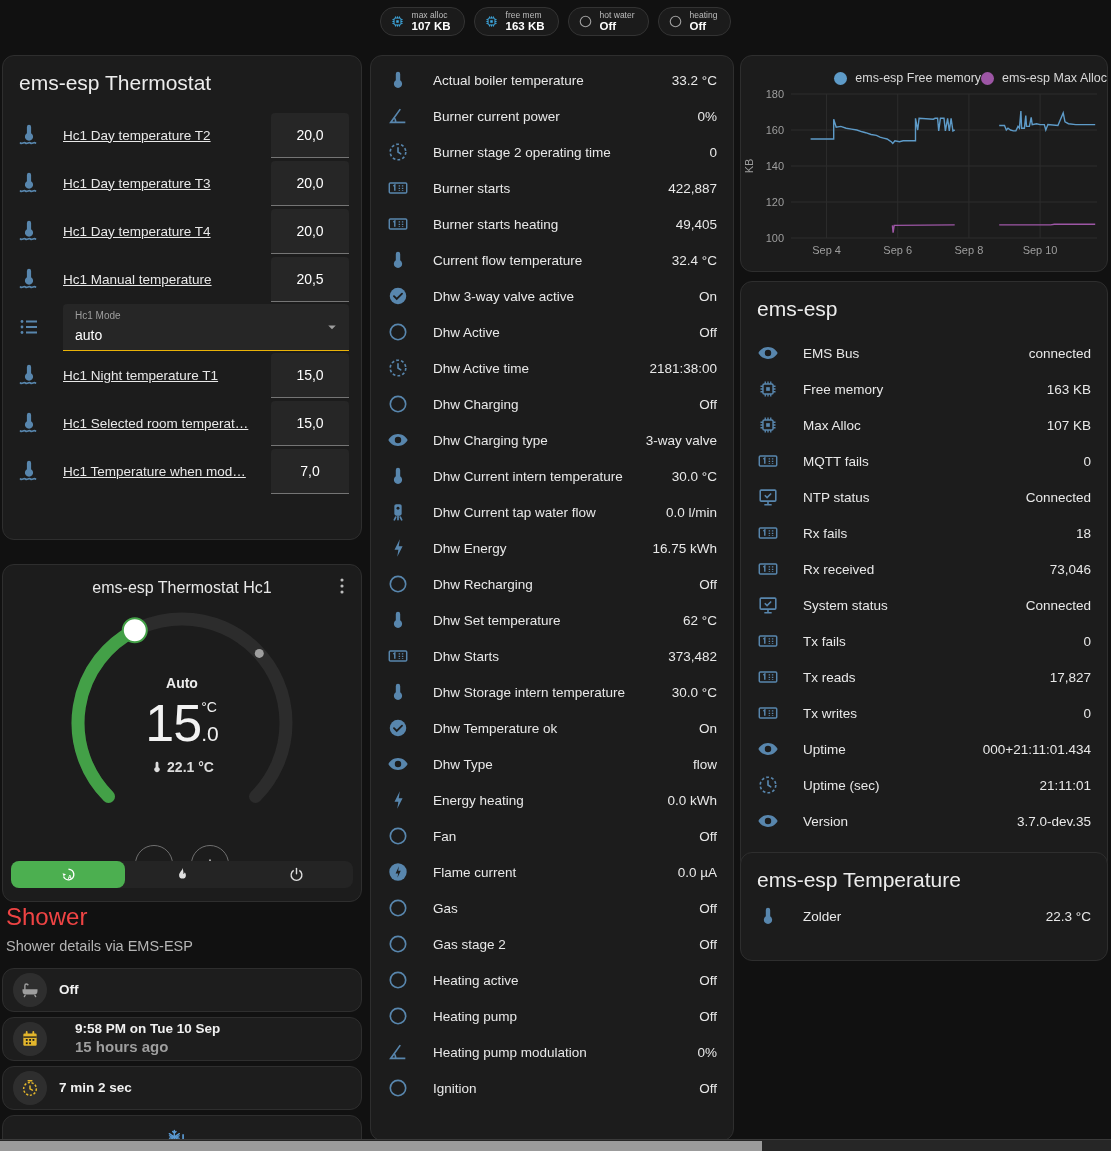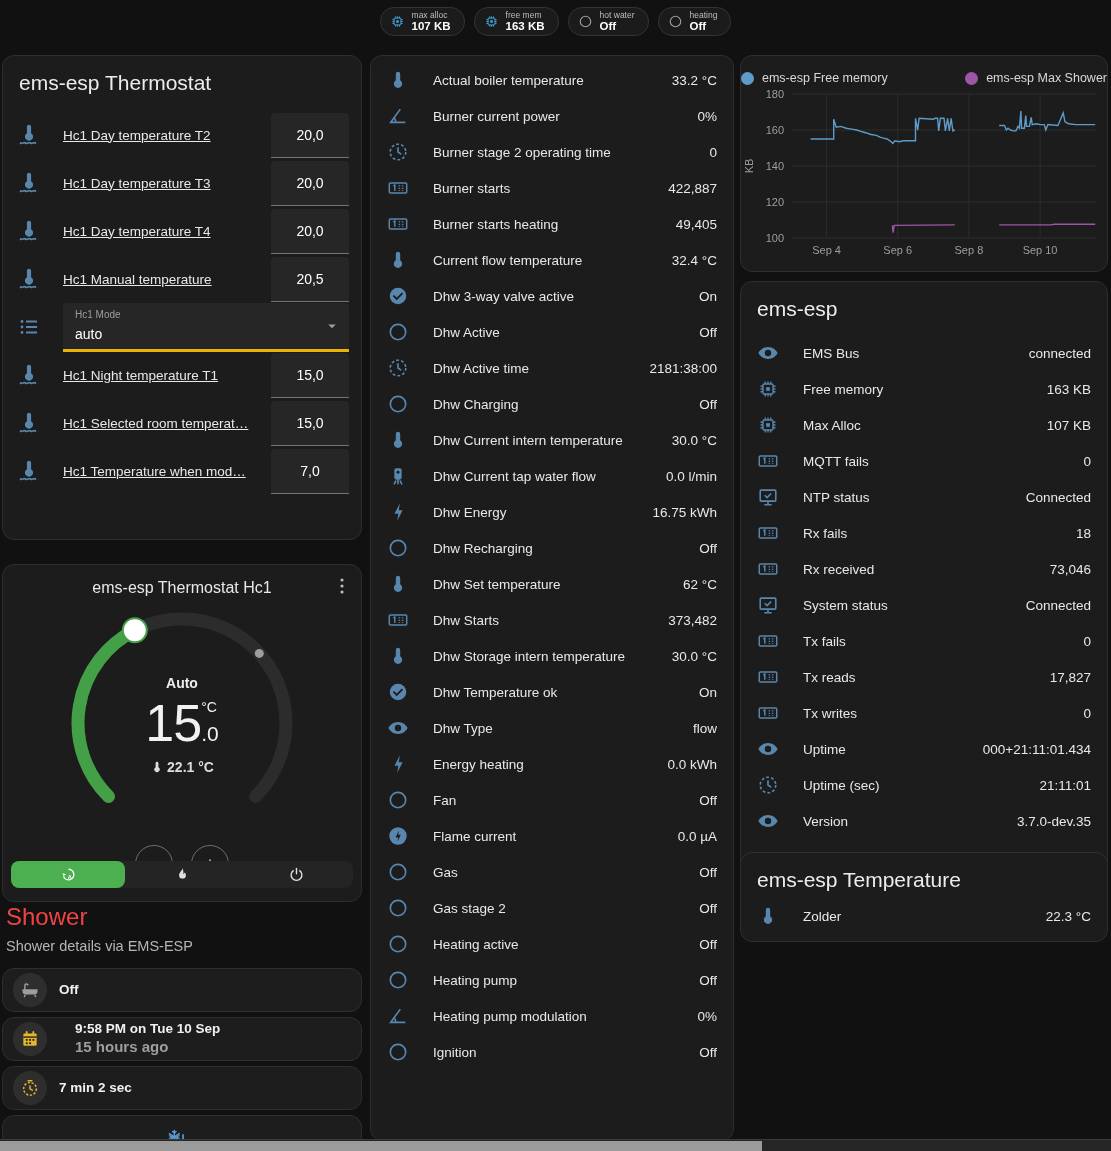--- a/index.html
+++ b/index.html
@@ -22,21 +22,21 @@
   .erow .lbl{margin-left:24px;font-weight:500;color:#e8e8e8;white-space:nowrap;}
   .erow .val{margin-left:auto;font-weight:500;color:#e8e8e8;text-align:right;white-space:nowrap;padding-left:8px;}
   
   .trows{margin-top:10px;}
   .trow{display:flex;align-items:center;height:48px;padding:0 12px 0 14px;}
   .trow .ic{width:24px;height:24px;flex:none;}
   .trow .lbl{margin-left:22px;font-size:13.5px;font-weight:500;color:#e8e8e8;text-decoration:underline;}
   .numbox{margin-left:auto;width:78px;height:44px;background:#262626;border-bottom:1px solid #757575;
           border-radius:4px 4px 0 0;display:flex;align-items:center;justify-content:center;
           font-size:14px;color:#fff;}
-  .selbox{margin-left:22px;flex:1;height:46px;background:#262626;border-bottom:3px solid #eab308;
+  .selbox{margin-left:22px;flex:1;height:46px;background:#262626;border-bottom:1px solid #eab308;
           border-radius:4px 4px 0 0;position:relative;}
   .selbox .slabel{position:absolute;top:6px;left:12px;font-size:10px;color:#9e9e9e;}
   .selbox .svalue{position:absolute;bottom:7px;left:12px;font-size:14px;color:#fff;}
   .selbox .caret{position:absolute;right:8px;top:14px;width:18px;height:18px;color:#9e9e9e;}
   
   .dial-title{display:flex;justify-content:center;align-items:center;font-size:16px;color:#e8e8e8;padding-top:14px;position:relative;}
   .dots-btn{position:absolute;right:8px;top:10px;width:22px;height:22px;color:#bdbdbd;}
   .dial-wrap{position:absolute;left:50%;top:38px;transform:translateX(-50%);width:280px;height:240px;}
   .dial-center{position:absolute;left:0;top:72px;width:100%;text-align:center;}
   .dial-mode{font-size:14px;font-weight:bold;color:#ececec;}
@@ -64,21 +64,21 @@
   .ticon .icw{width:20px;height:20px;}
   .ticon .icw svg{width:100%;height:100%;display:block;}
   .tile:not(.on) .ticon{background:rgba(255,255,255,0.08);}
   .tile .ttext{line-height:1.25;}
   .tile .pri{font-size:13.5px;font-weight:bold;color:#f0f0f0;}
   .tile .sec{font-size:15px;color:#9e9e9e;font-weight:bold;}
   .tile .sec:empty{display:none;}
   .tile.on{justify-content:center;}
   .tile.on .ticon{background:none;}
   
-  .legend{position:absolute;top:15px;left:0;right:0;display:flex;justify-content:space-between;gap:26px;}
+  .legend{position:absolute;top:15px;left:0;right:0;display:flex;justify-content:flex-end;}
   .leg-item{display:flex;align-items:center;gap:8px;font-size:12.5px;color:#d8d8d8;}
   .leg-dot{width:13px;height:13px;border-radius:50%;}
   .grid{stroke:#2d2d2d;stroke-width:1;}
   .tick{fill:#9e9e9e;font-size:11px;font-family:"Liberation Sans",sans-serif;}
   
   .hscroll{position:absolute;left:0;right:0;bottom:0;height:11px;background:#262626;border-top:1px solid #3a3a3a;}
   .hthumb{position:absolute;left:0;top:1px;height:10px;width:762px;background:#9b9b9b;}
   .defs{position:absolute;width:0;height:0;overflow:hidden;}
 </style>
 </head>
@@ -587,20 +587,29 @@
       <div class="erow">
         <span class="ic">
           <svg viewBox="0 0 24 24">
             <use href="#i-circle"></use>
           </svg>
         </span>
         <span class="lbl">Dhw Charging</span>
         <span class="val">Off</span>
       </div>
 
+      <div class="erow">
+        <span class="ic">
+          <svg viewBox="0 0 24 24">
+            <use href="#i-eye"></use>
+          </svg>
+        </span>
+        <span class="lbl">Dhw Charging type</span>
+        <span class="val">3-way valve</span>
+      </div>
 
       <div class="erow">
         <span class="ic">
           <svg viewBox="0 0 24 24">
             <use href="#i-thermometer"></use>
           </svg>
         </span>
         <span class="lbl">Dhw Current intern temperature</span>
         <span class="val">30.0 °C</span>
       </div>
@@ -780,21 +789,21 @@
 <div class="card" style="left:740px;top:55px;width:368px;height:217px;">
   <div class="legend">
 
       <div class="leg-item">
         <span class="leg-dot" style="background: rgb(94, 155, 200);"></span>
         <span>ems-esp Free memory</span>
       </div>
 
       <div class="leg-item">
         <span class="leg-dot" style="background: rgb(157, 86, 165);"></span>
-        <span>ems-esp Max Shower</span>
+        <span>ems-esp Max Alloc</span>
       </div>
     </div>
   <svg id="chart-svg" viewBox="0 0 368 215" width="368" height="215">
       <line class="grid" x1="50" y1="182" x2="356" y2="182"></line>
       <text class="tick" x="43" y="186" text-anchor="end">100</text>
       <line class="grid" x1="50" y1="146" x2="356" y2="146"></line>
       <text class="tick" x="43" y="150" text-anchor="end">120</text>
       <line class="grid" x1="50" y1="110" x2="356" y2="110"></line>
       <text class="tick" x="43" y="114" text-anchor="end">140</text>
       <line class="grid" x1="50" y1="74" x2="356" y2="74"></line>
@@ -956,21 +965,21 @@
           <svg viewBox="0 0 24 24">
             <use href="#i-eye"></use>
           </svg>
         </span>
         <span class="lbl">Version</span>
         <span class="val">3.7.0-dev.35</span>
       </div>
     </div>
 </div>
 
-<div class="card" style="left:740px;top:852px;width:368px;height:90px;">
+<div class="card" style="left:740px;top:852px;width:368px;height:109px;">
   <div class="card-title">ems-esp Temperature</div>
   <div>
 
       <div class="erow">
         <span class="ic">
           <svg viewBox="0 0 24 24">
             <use href="#i-thermometer"></use>
           </svg>
         </span>
         <span class="lbl">Zolder</span>

